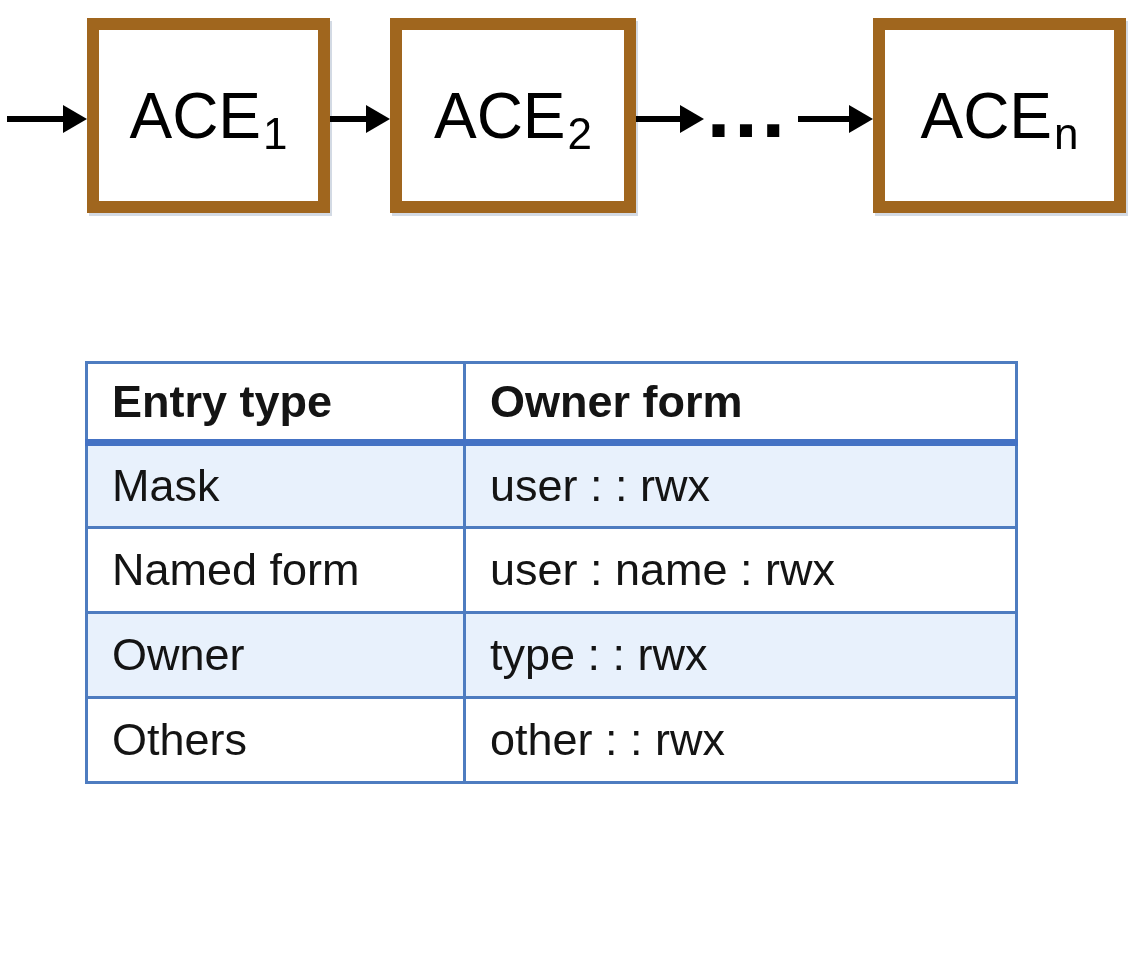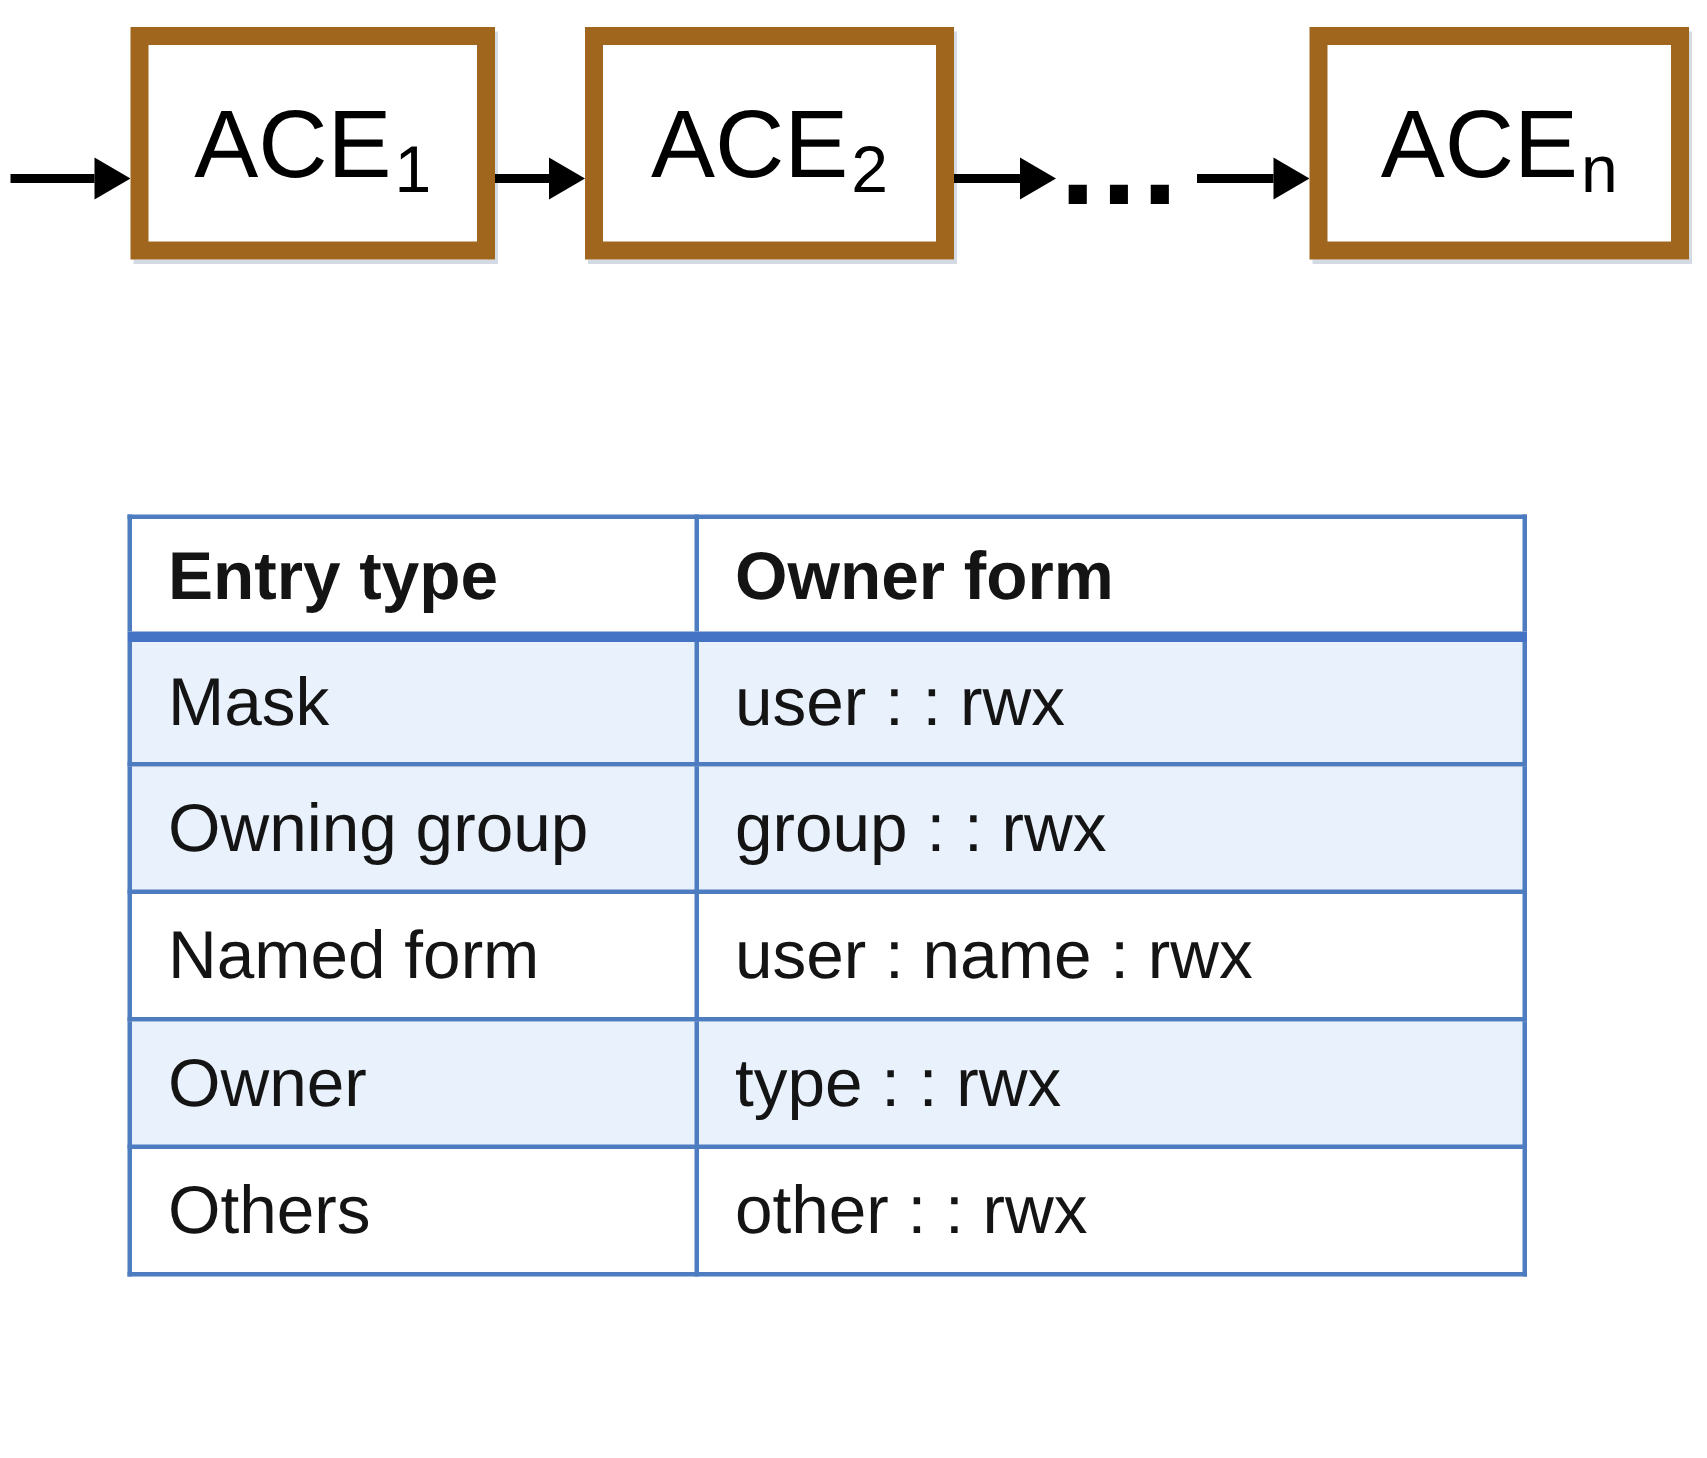--- a/index.html
+++ b/index.html
@@ -20,21 +20,21 @@
     background:var(--bg);
     overflow:hidden;
     font-family:"Liberation Sans", sans-serif;
     color:var(--text-black);
   }
 
   
   .ace-box{
     position:absolute;
     top:18px;
-    height:155px;
+    height:195px;
     border:12px solid var(--brown);
     background:#fff;
     display:flex;
     align-items:center;
     justify-content:center;
     box-shadow:2px 3px 0 rgba(146,163,188,0.40);
     text-align:center;
   }
   .box-1{left:87px;width:243px;}
   .box-2{left:390px;width:246px;}
@@ -69,21 +69,21 @@
     font-weight:bold;
     line-height:1;
     color:#000;
     letter-spacing:2px;
   }
 
   
   .acl-table{
     position:absolute;
     left:85px;
-    top:343px;
+    top:361px;
     width:933px;
     border-collapse:collapse;
     table-layout:fixed;
     font-size:45px;
     color:var(--text-black);
   }
   .acl-table th,
   .acl-table td{
     border:3px solid var(--grid-blue);
     text-align:left;
@@ -158,24 +158,20 @@
       <tr>
         <th>Entry type</th>
         <th>Owner form</th>
       </tr>
     </thead>
     <tbody>
       <tr class="alt">
         <td>Mask</td>
         <td>user : : rwx</td>
       </tr>
-      <tr class="alt">
-        <td>Owning group</td>
-        <td>group : : rwx</td>
-      </tr>
       <tr>
         <td>Named form</td>
         <td>user : name : rwx</td>
       </tr>
       <tr class="alt">
         <td>Owner</td>
         <td>type : : rwx</td>
       </tr>
       <tr>
         <td>Others</td>

